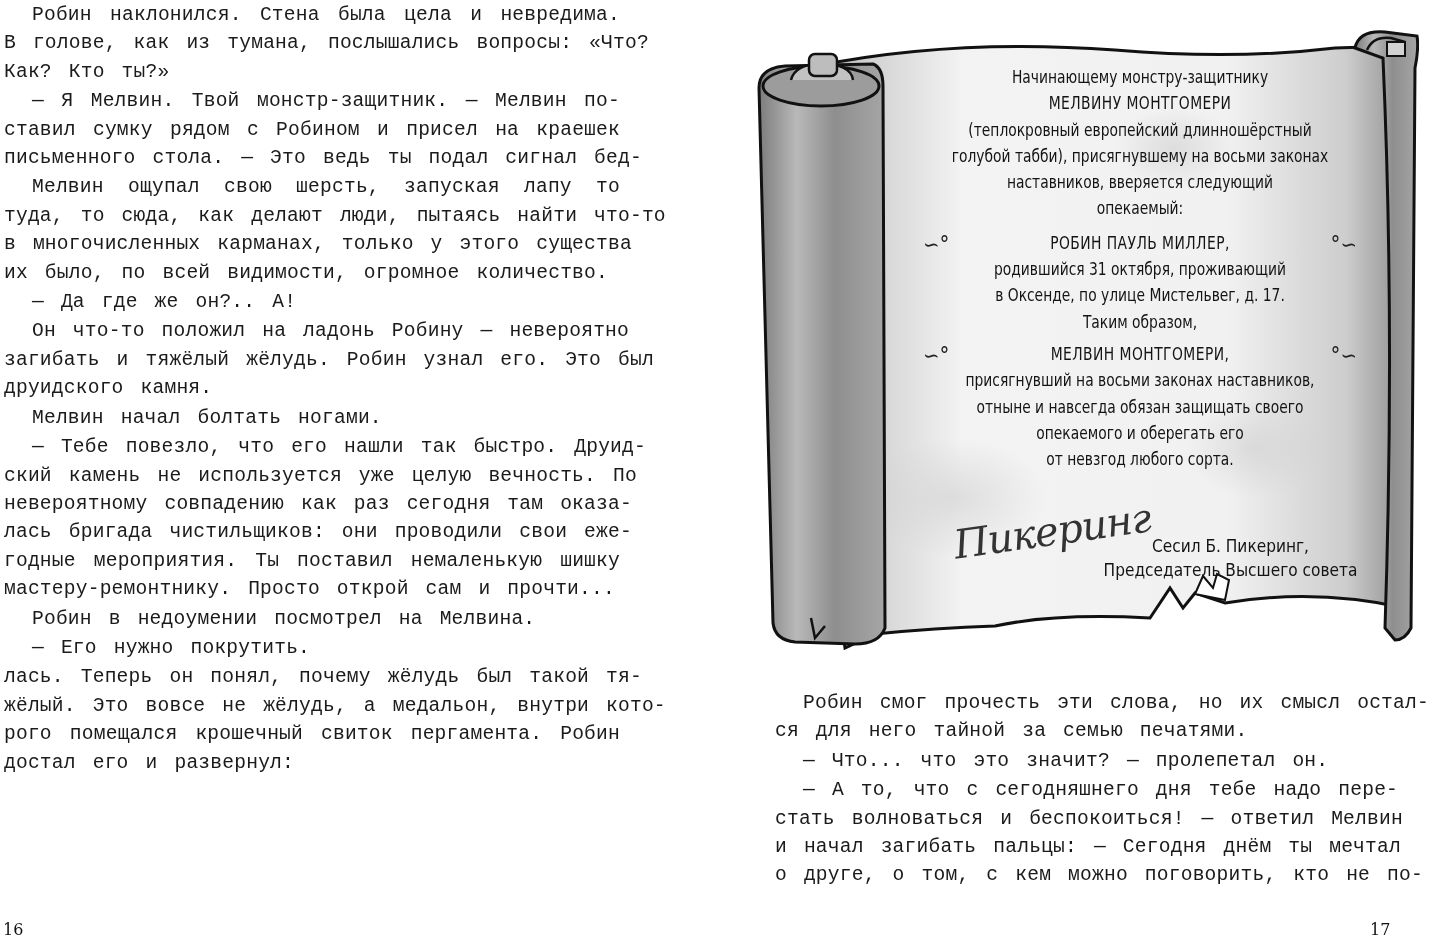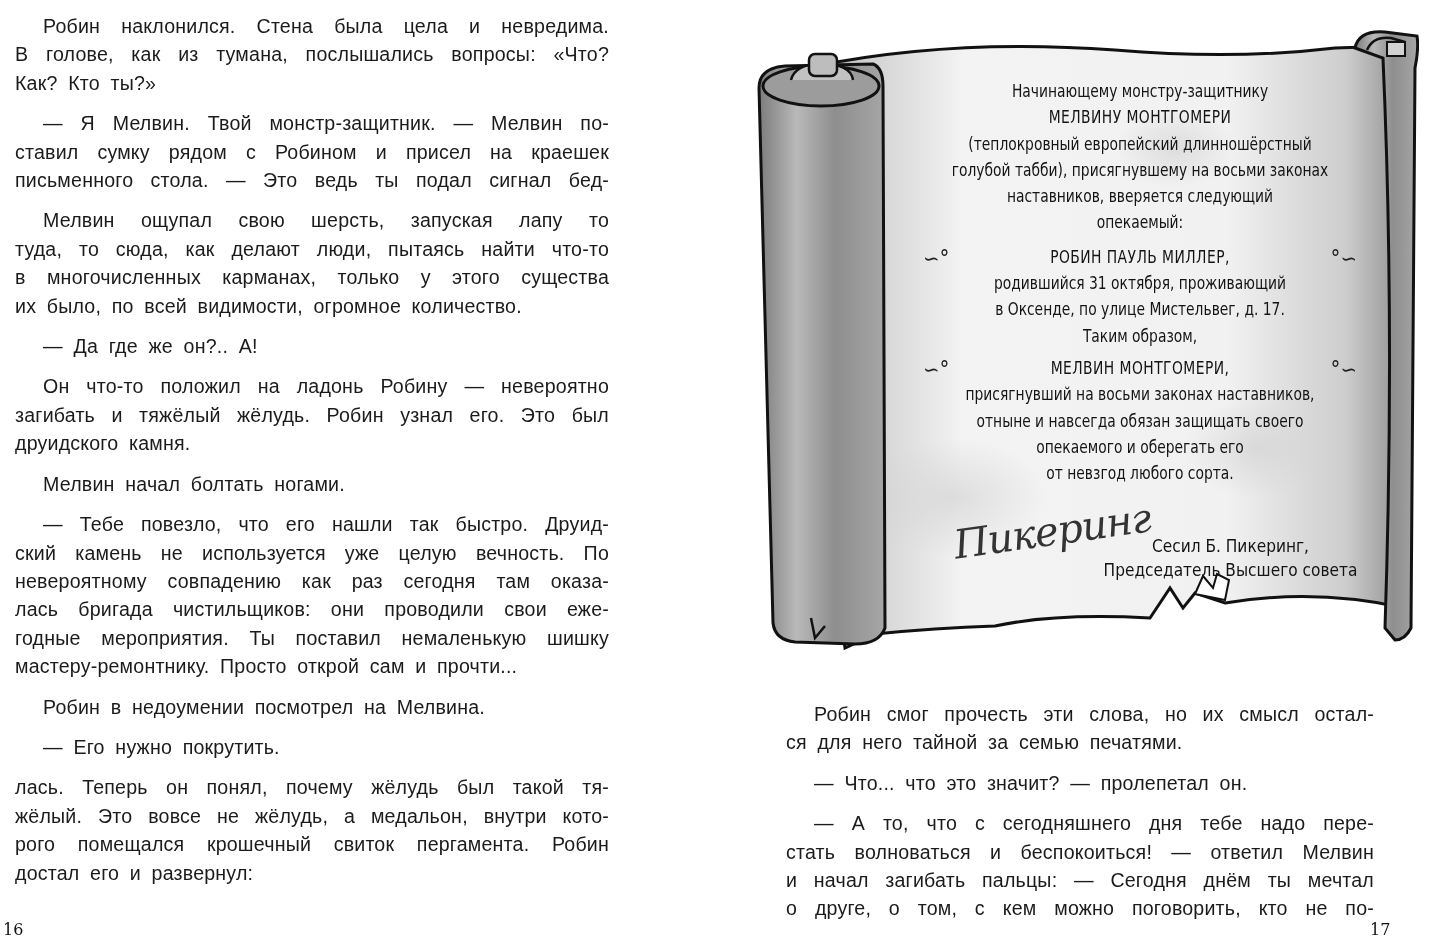--- a/index.html
+++ b/index.html
@@ -13,39 +13,39 @@
   .page-right { left: 720px; width: 725px; }
 
   .body-text {
     font-family: "Liberation Sans", sans-serif;
     font-size: 19.6px;
     line-height: 28.4px;
     color: #1b1b1b;
     letter-spacing: 0.2px;
     word-spacing: 5px;
   }
-  .para { margin: 12px; text-indent: 28px; text-align: justify; text-align-last: left; }
+  .para { margin: 1px; text-indent: 28px; text-align: justify; text-align-last: left; font-family: Liberation Mono, monospace; }
   .line { display: block; text-align: justify; text-align-last: justify; white-space: nowrap; }
   .line.last { text-align-last: left; }
 
   .left-text { position: absolute; left: 3px; top: 0px; width: 618px; }
   .right-text { position: absolute; left: 54px; top: 688px; width: 612px; }
 
   .page-number {
     position: absolute; bottom: 2px;
     font-family: "DejaVu Serif", serif; font-size: 16px; color: #111;
   }
   .pn-left { left: 3px; }
   .pn-right { left: 650px; }
 
   
   .scroll { position: absolute; left: 35px; top: 28px; width: 664px; height: 624px; }
   .scroll svg { position: absolute; left: 0; top: 0; }
   .scroll-text {
-    position: absolute; left: 150px; top: 50px; width: 470px;
+    position: absolute; left: 150px; top: 36px; width: 470px;
     text-align: center;
     font-family: "DejaVu Sans", sans-serif;
     font-stretch: condensed;
     font-size: 17.5px; line-height: 26.3px; color: #141414;
   }
   .scroll-line { display: block; white-space: nowrap; transform: scaleX(0.88); transform-origin: center; }
   .caps { letter-spacing: 0.5px; }
   .flourish-row { position: relative; display: block; }
   .flourish {
     position: absolute; top: 2px; font-family: "DejaVu Serif", serif;

